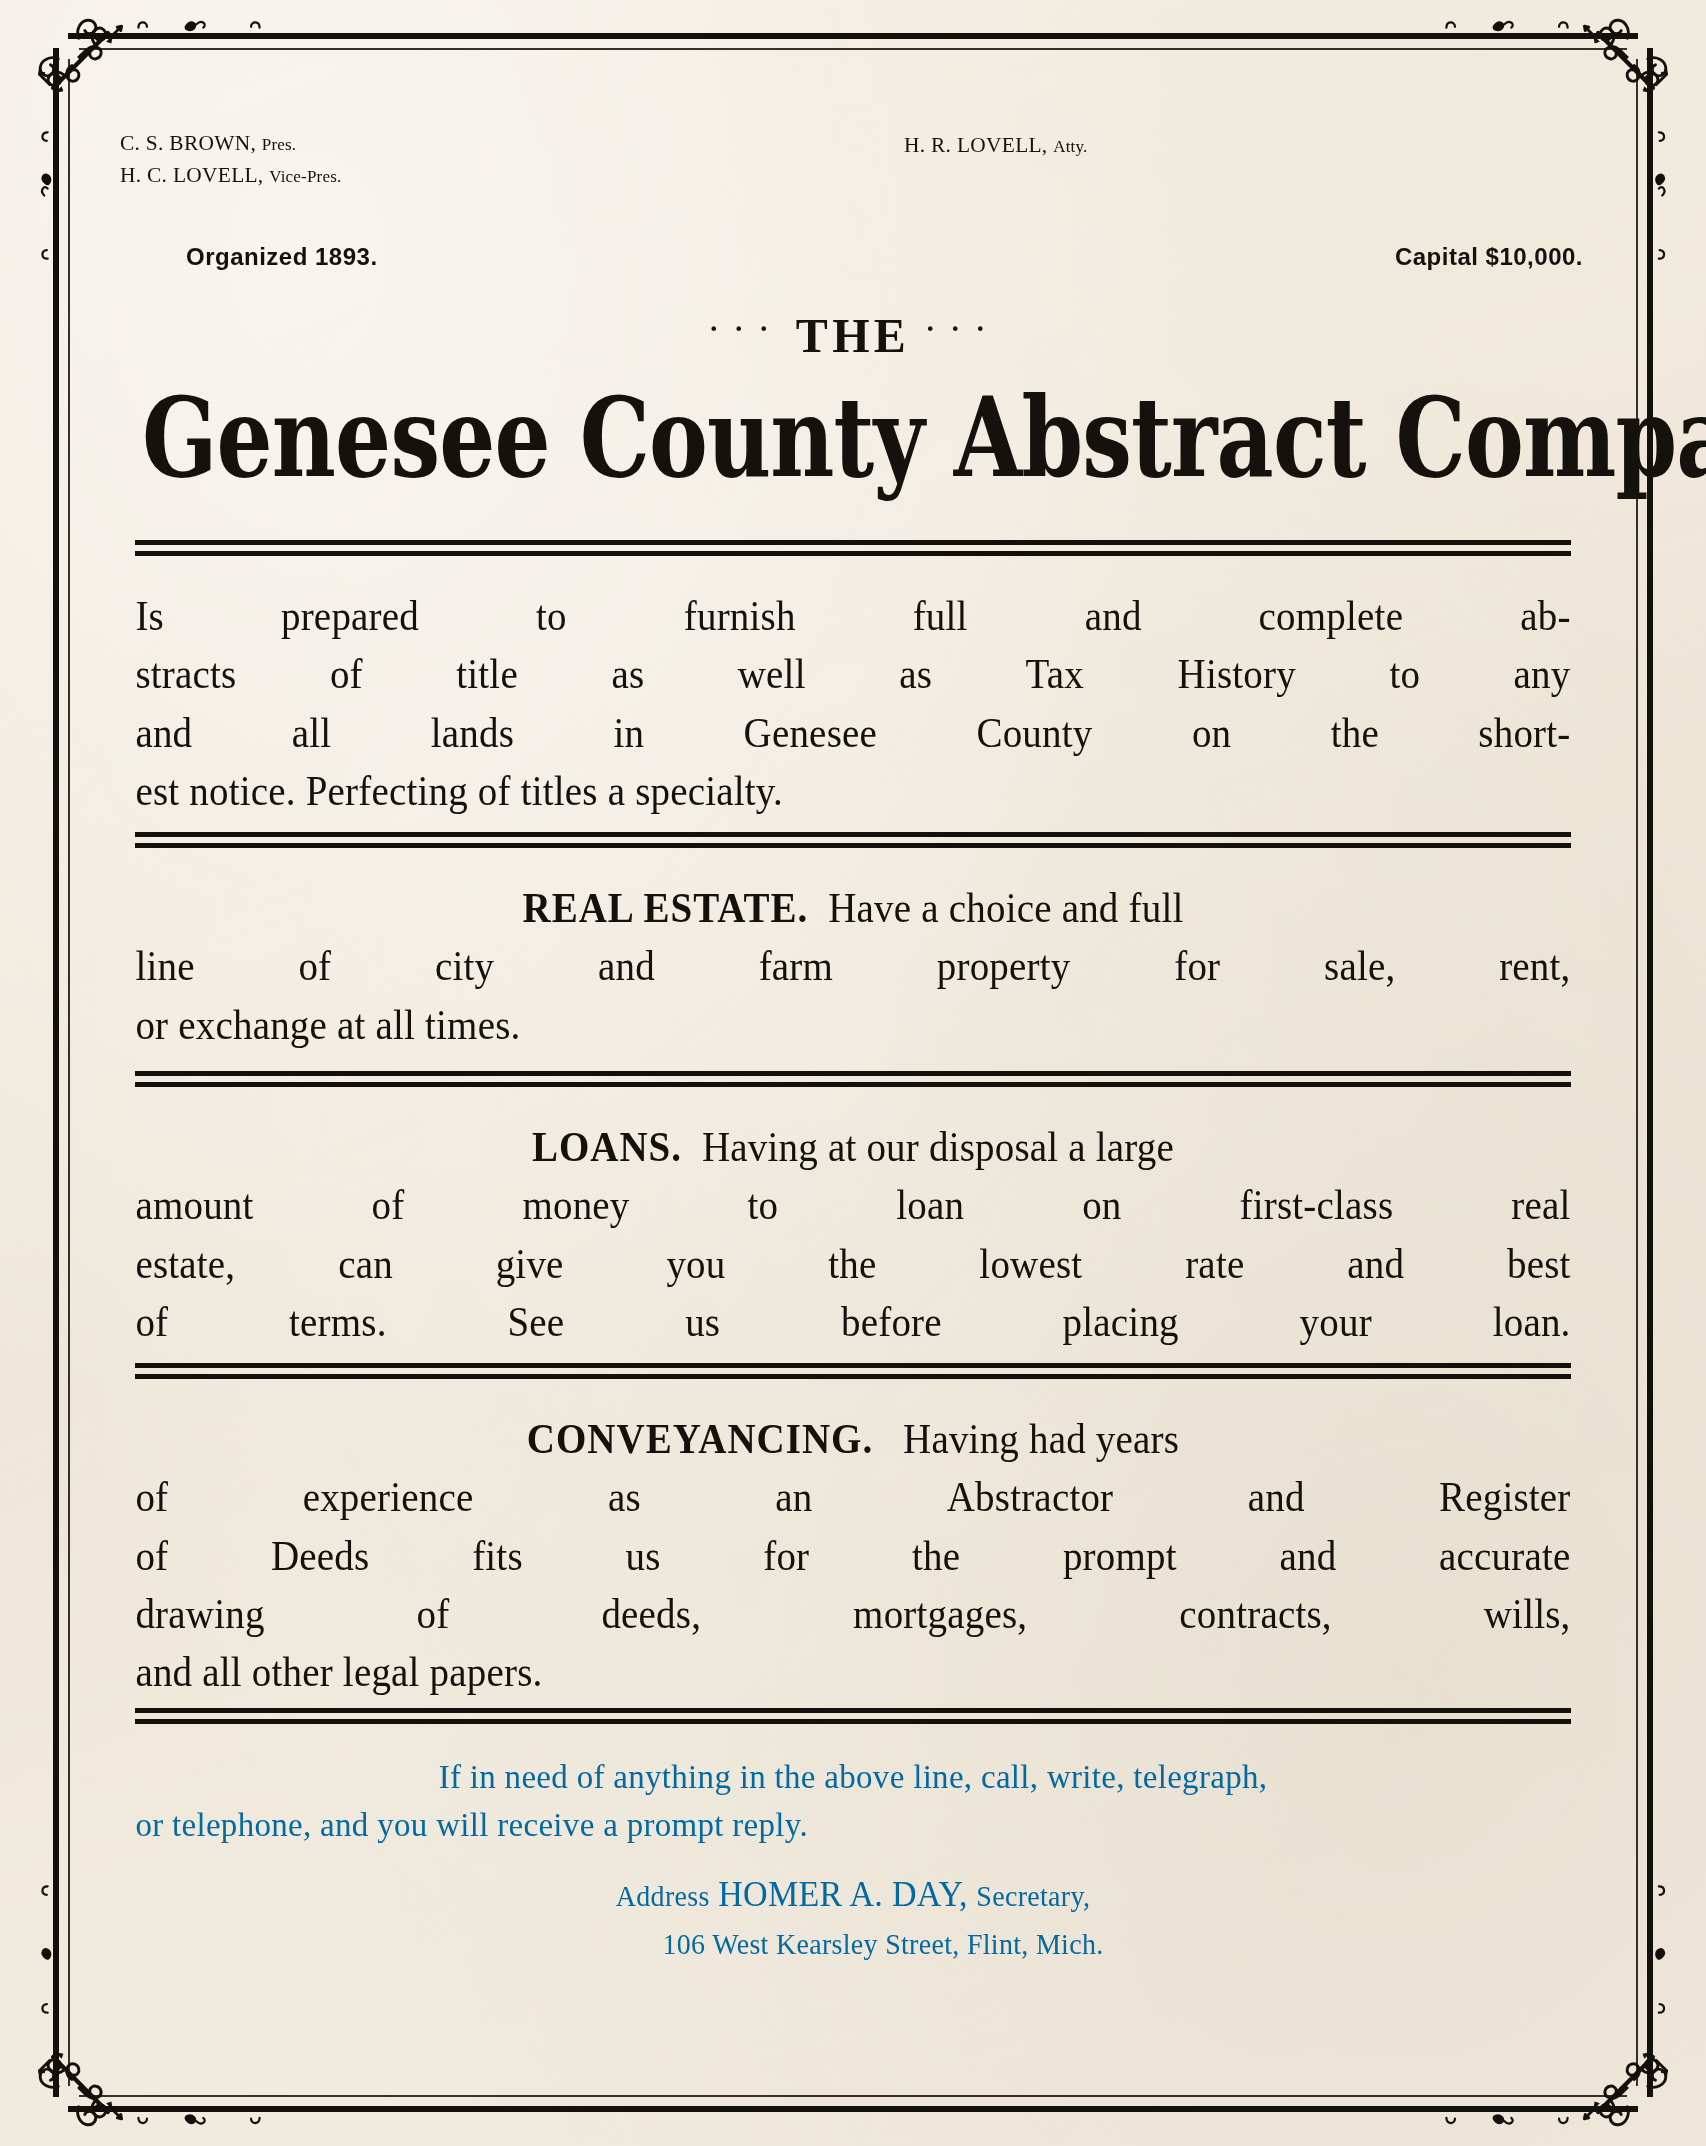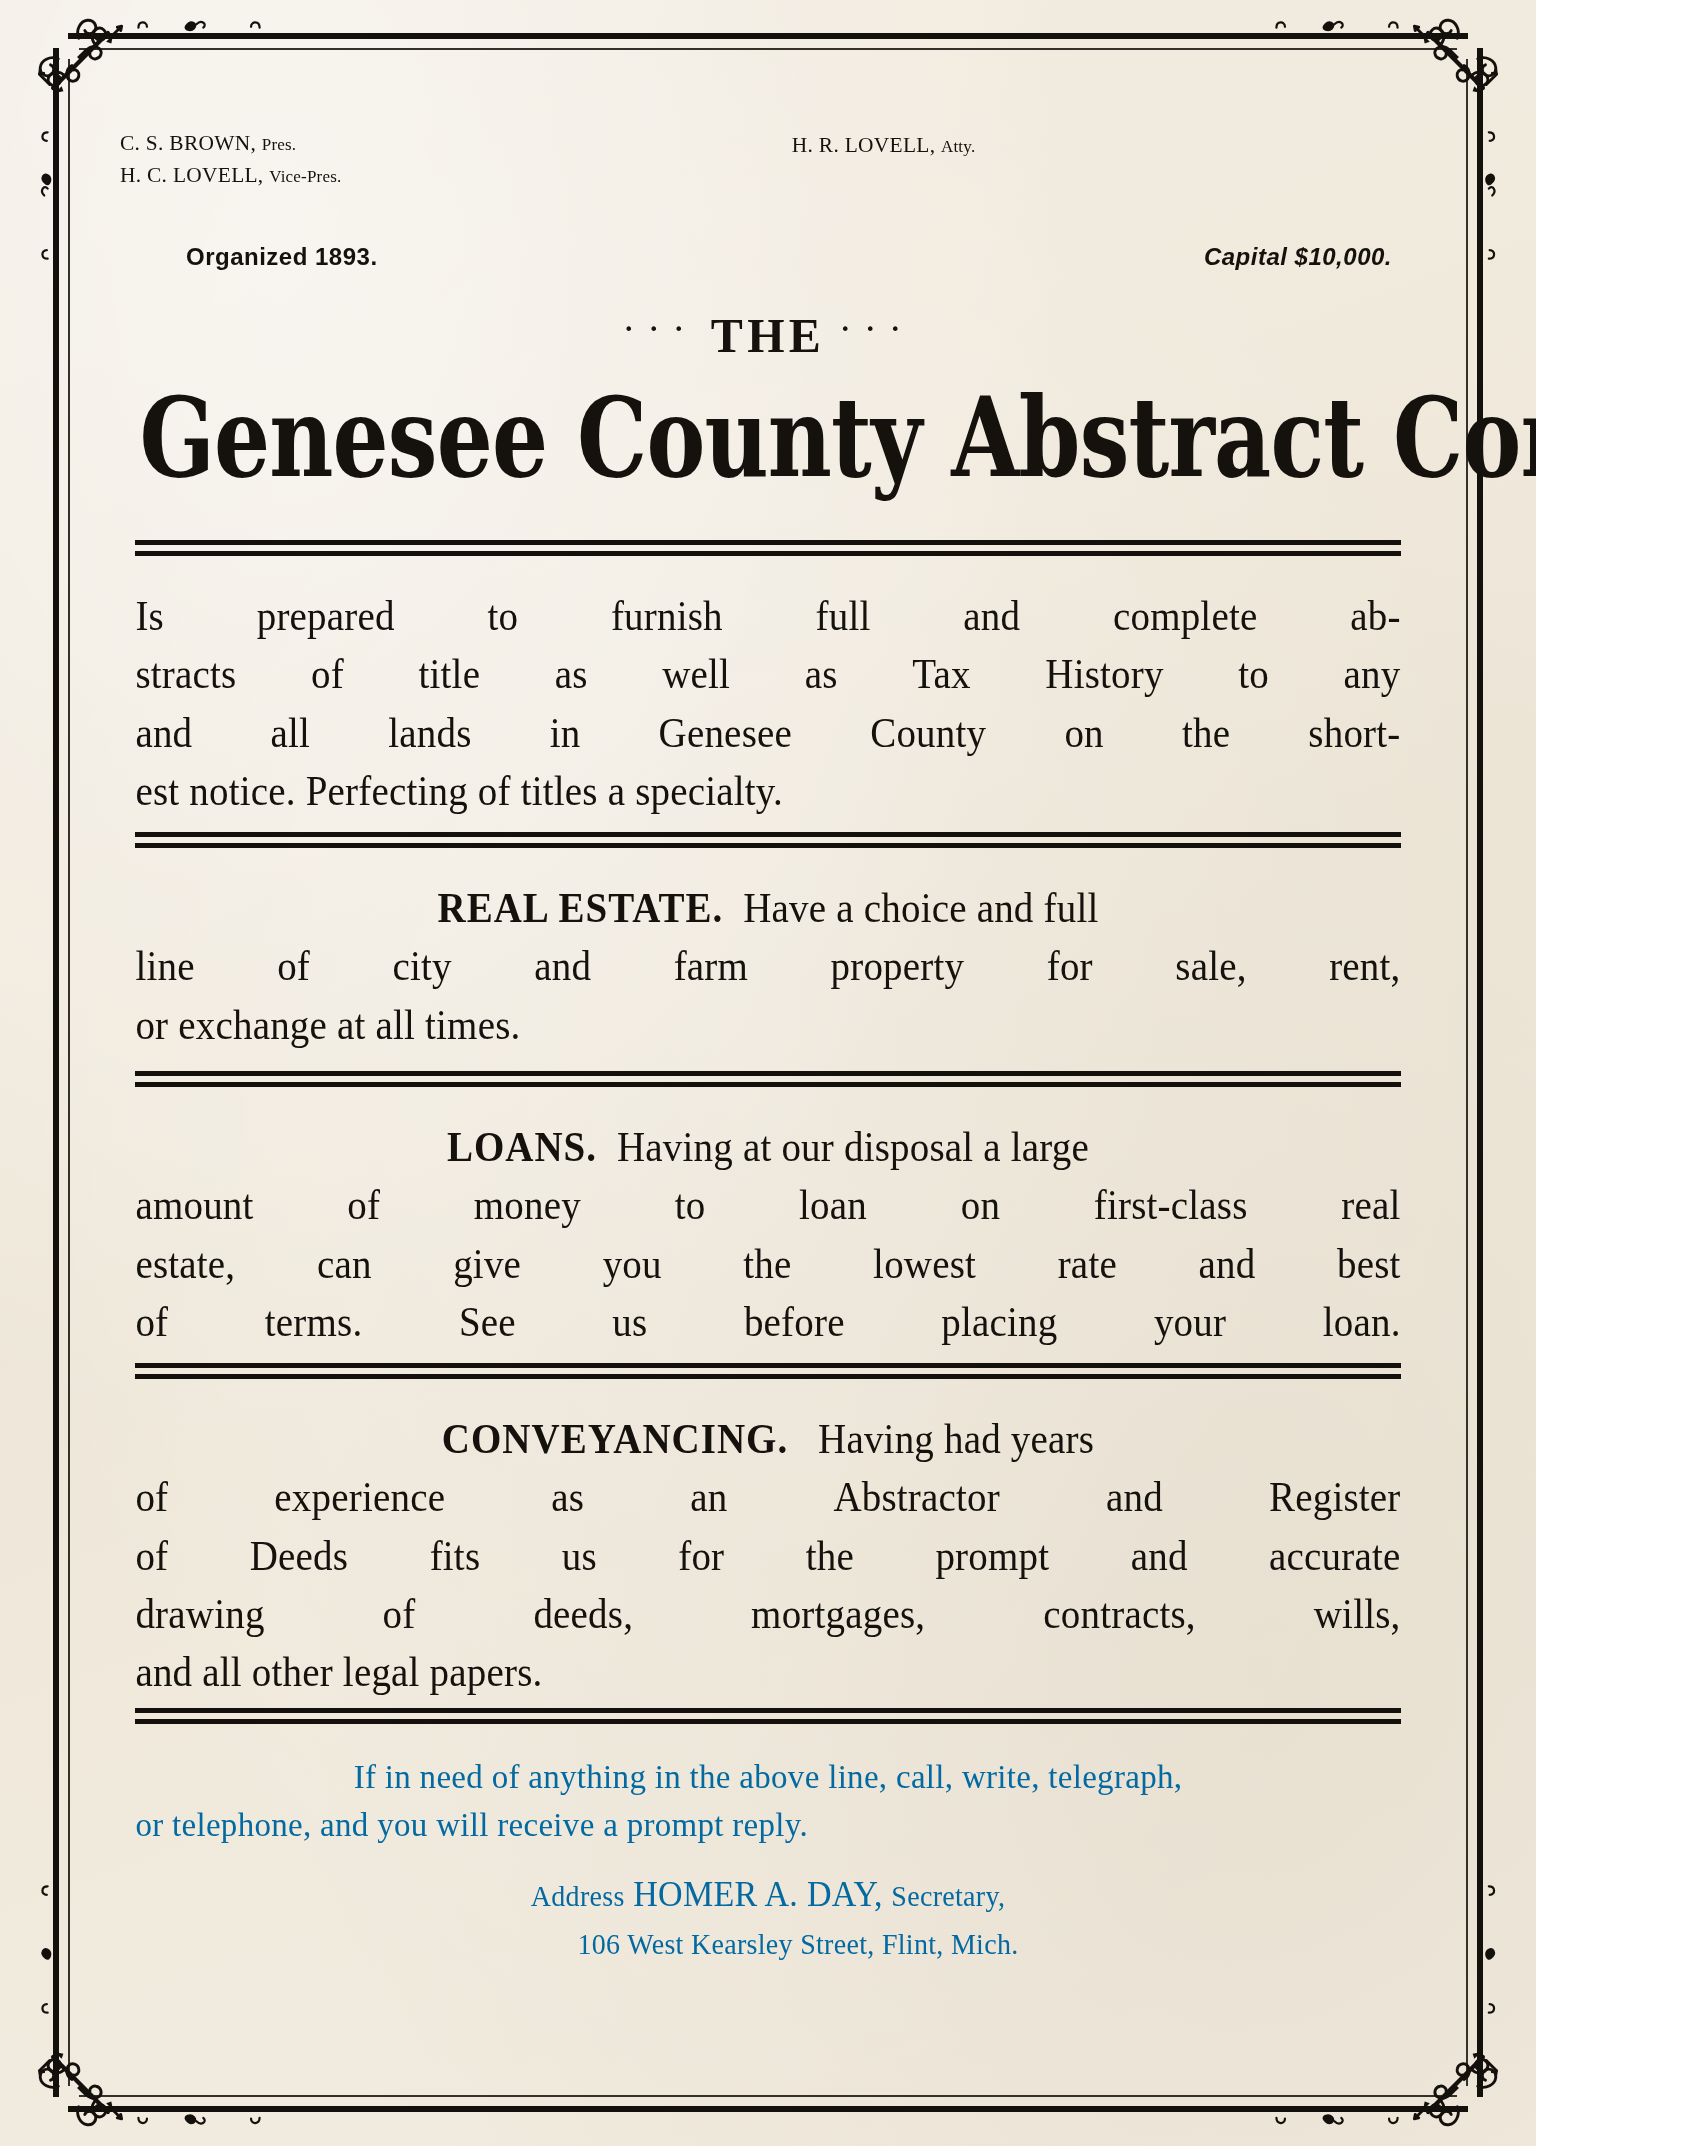--- a/index.html
+++ b/index.html
@@ -7,21 +7,21 @@
     margin: 0;
     padding: 0;
     background: #ffffff;
   }
   body {
     font-family: "Liberation Serif", "DejaVu Serif", serif;
   }
 
   .page {
     position: relative;
-    width: 1536px;
+    width: 1706px;
     height: 2146px;
     background: #f3ede2;
     overflow: hidden;
   }
 
   
   .paper-texture {
     position: absolute;
     inset: 0;
     pointer-events: none;
@@ -125,21 +125,21 @@
   .organized, .capital {
     position: absolute;
     font-family: "Liberation Sans", "DejaVu Sans", sans-serif;
     font-weight: bold;
     font-size: 24px;
     letter-spacing: 0.5px;
     color: #15120e;
     top: 0;
   }
   .organized { left: 66px; }
-  .capital   { right: 24px; font-style: italic; }
+  .capital   { right: 3px; }
 
   .the-line {
     text-align: center;
     margin-top: 12px;
     height: 67px;
     white-space: nowrap;
   }
   .the-line .dots {
     font-family: "Liberation Serif", "DejaVu Serif", serif;
     font-size: 39px;

